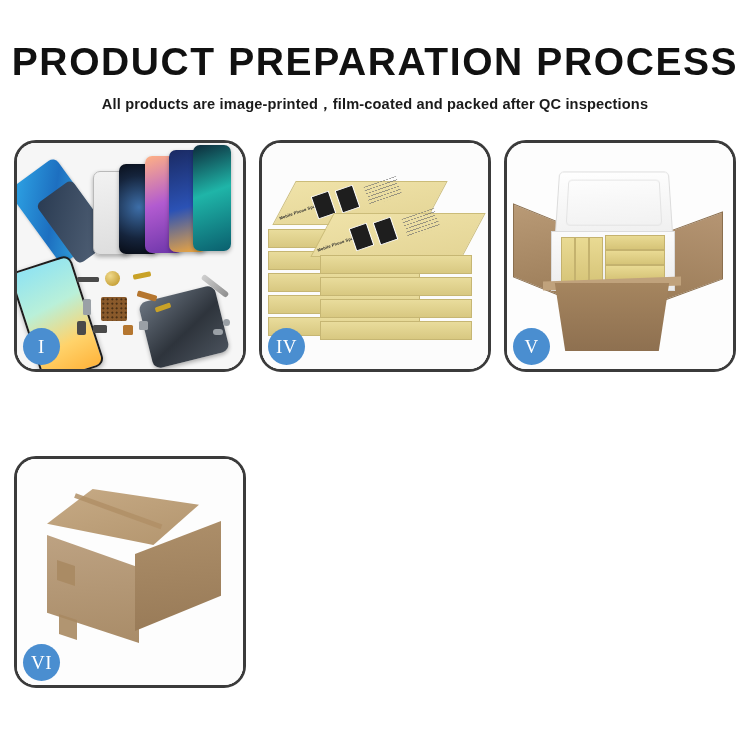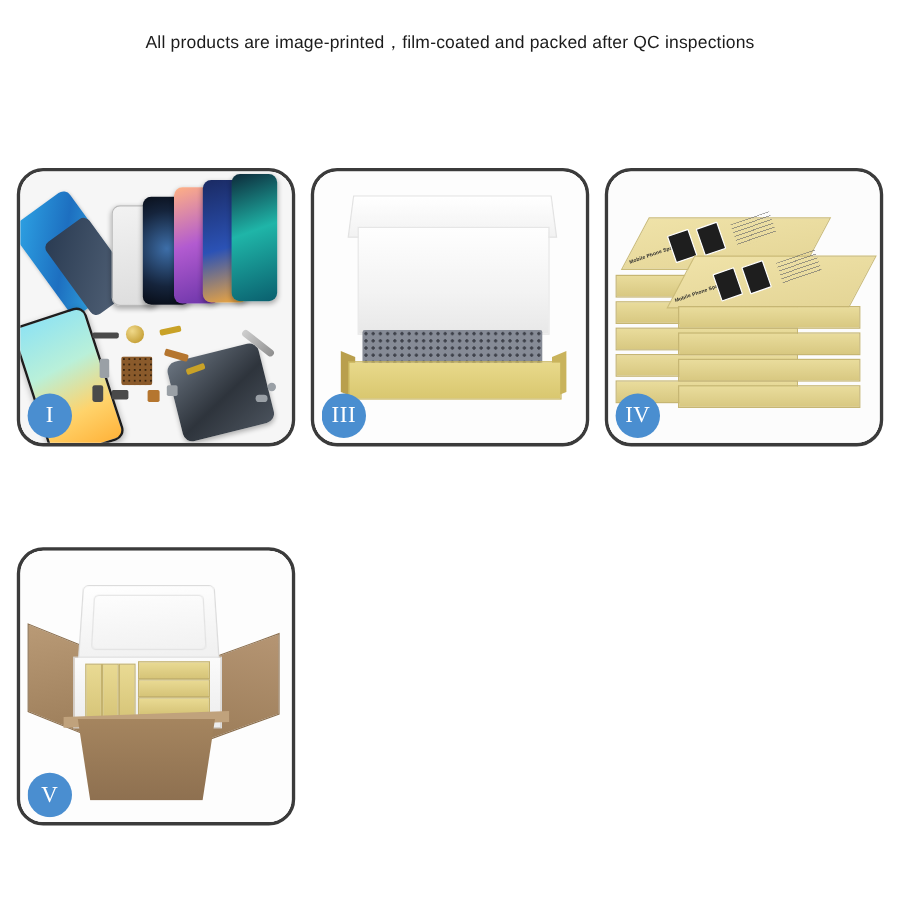--- a/index.html
+++ b/index.html
@@ -11,23 +11,23 @@
   .page{width:750px;height:750px;position:relative;background:#fff;}
 
   
   .header{position:absolute;left:0;top:0;width:750px;text-align:center;}
   .title{
     margin:0;padding-top:40px;
     font-size:39px;line-height:44px;letter-spacing:1.6px;
     font-weight:700;color:#111;font-family:"Liberation Sans",sans-serif;
   }
   .subtitle{
-    margin:16px;padding-top:11px;
+    margin:0;padding-top:11px;
     font-size:14.6px;line-height:18px;letter-spacing:.15px;
-    font-weight:400;color:#1b1b1b;
+    font-weight:700;color:#1b1b1b;
   }
 
   
   .grid{
     position:absolute;left:14px;top:140px;
     width:722px;height:548px;
     display:grid;
     grid-template-columns:repeat(3,232px);
     grid-template-rows:repeat(2,232px);
     column-gap:13px;row-gap:84px;
@@ -246,20 +246,21 @@
   .c-tape{position:absolute;background:#a98a62;opacity:.9;}
   .c-tape.t1{left:40px;top:104px;width:18px;height:20px;transform:skewY(18deg);}
   .c-tape.t2{left:42px;top:158px;width:18px;height:20px;transform:skewY(18deg);}
 </style>
 </head>
 <body>
 
 <div class="page">
 
   <div class="header">
+    <h1 class="title">PRODUCT PREPARATION PROCESS</h1>
     <p class="subtitle">All products are image-printed，film-coated and packed after QC inspections</p>
   </div>
 
   <div class="grid">
 
     <div class="panel p1">
       <div class="panel-inner">
         <div class="stage">
           <div class="bg"></div>
           <div class="ph sc1"></div>
@@ -284,34 +285,20 @@
           <div class="bit" style="left:60px;top:178px;width:9px;height:14px;border-radius:2px;"></div>
           <div class="bit gold" style="left:138px;top:162px;width:16px;height:5px;transform:rotate(-20deg);"></div>
           <div class="bit silver" style="left:196px;top:186px;width:10px;height:6px;border-radius:3px;"></div>
           <div class="bit silver" style="left:206px;top:176px;width:7px;height:7px;border-radius:50%;"></div>
         </div>
       </div>
       <div class="badge">I</div>
     </div>
 
 
-    <div class="panel p3">
-      <div class="panel-inner">
-        <div class="stage">
-          <div class="bg"></div>
-          <div class="lidback"></div>
-          <div class="foamsheet"></div>
-          <div class="bubbleinside"></div>
-          <div class="boxleft3"></div>
-          <div class="boxright3"></div>
-          <div class="boxfront3"></div>
-        </div>
-      </div>
-      <div class="badge">III</div>
-    </div>
 
     <div class="panel p4">
       <div class="panel-inner">
         <div class="stage">
           <div class="bg"></div>
 
           <div class="sb-front" style="left:6px;top:86px;"></div>
           <div class="sb-front" style="left:6px;top:108px;"></div>
           <div class="sb-front" style="left:6px;top:130px;"></div>
           <div class="sb-front" style="left:6px;top:152px;"></div>
@@ -356,15 +343,29 @@
           <div class="ybox" style="left:98px;top:92px;width:58px;height:13px;"></div>
           <div class="ybox" style="left:98px;top:107px;width:58px;height:13px;"></div>
           <div class="ybox" style="left:98px;top:122px;width:58px;height:13px;"></div>
           <div class="cartonrim"></div>
           <div class="cartonfront"></div>
         </div>
       </div>
       <div class="badge">V</div>
     </div>
 
+    <div class="panel p6">
+      <div class="panel-inner">
+        <div class="stage">
+          <div class="bg"></div>
+          <div class="c-top"></div>
+          <div class="c-seam"></div>
+          <div class="c-left"></div>
+          <div class="c-right"></div>
+          <div class="c-tape t1"></div>
+          <div class="c-tape t2"></div>
+        </div>
+      </div>
+      <div class="badge">VI</div>
+    </div>
 
   </div>
 </div>
 
 </body></html>

